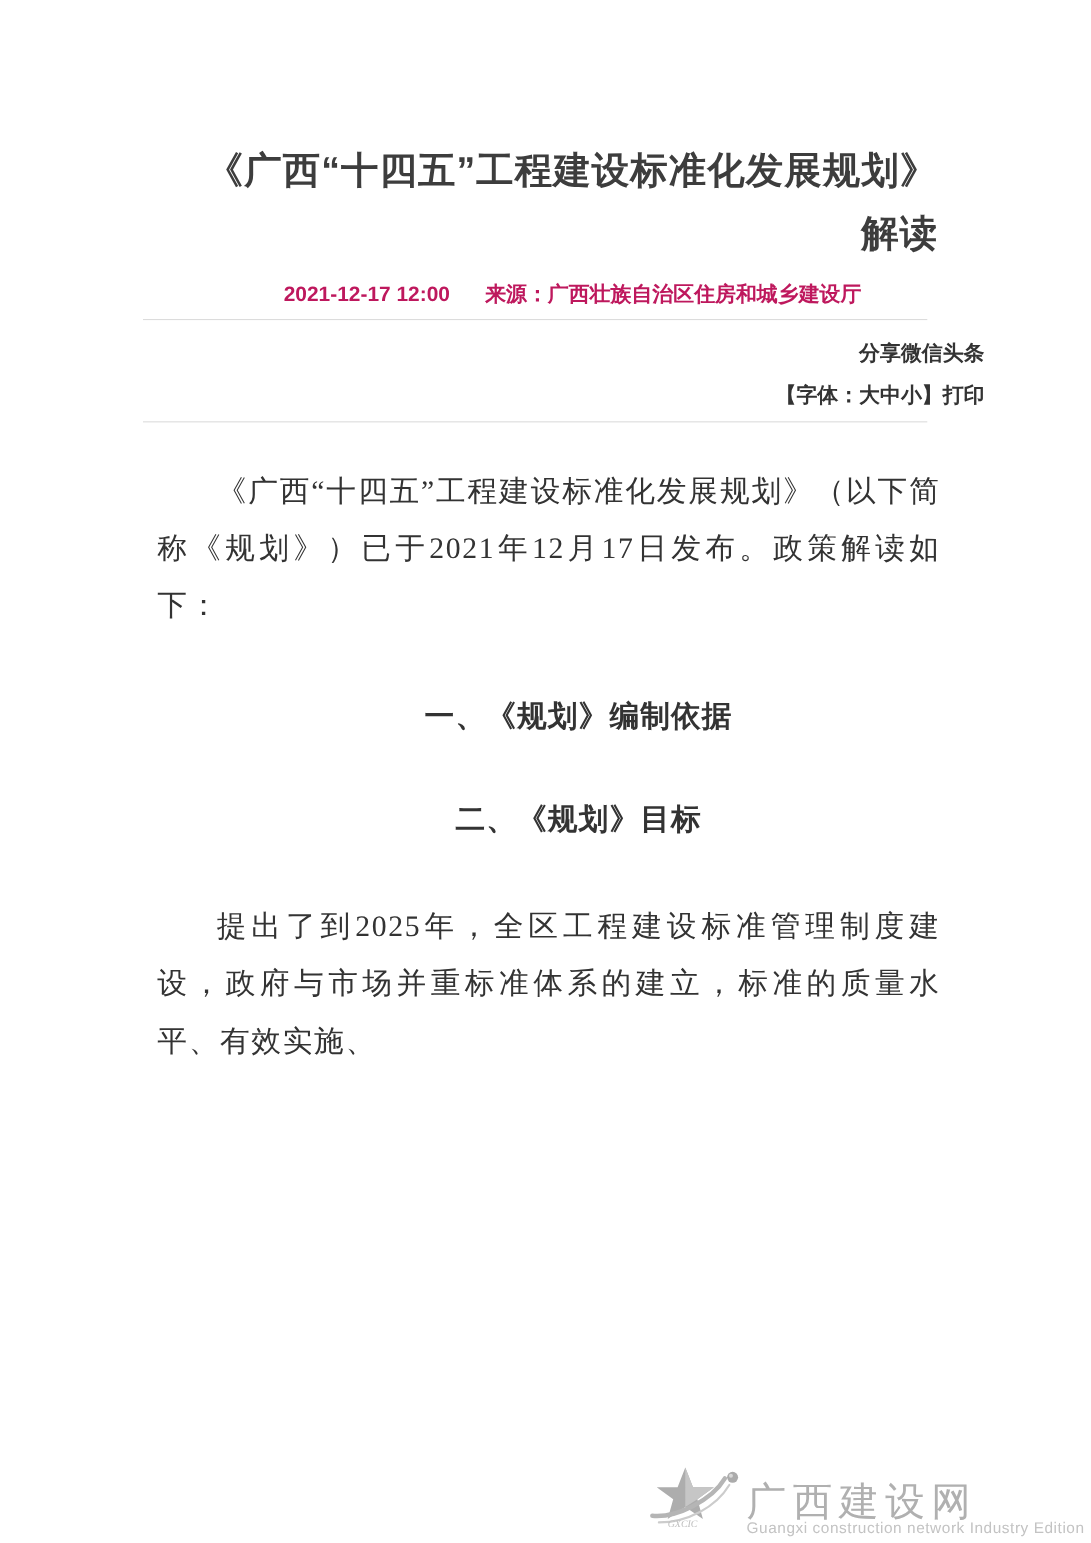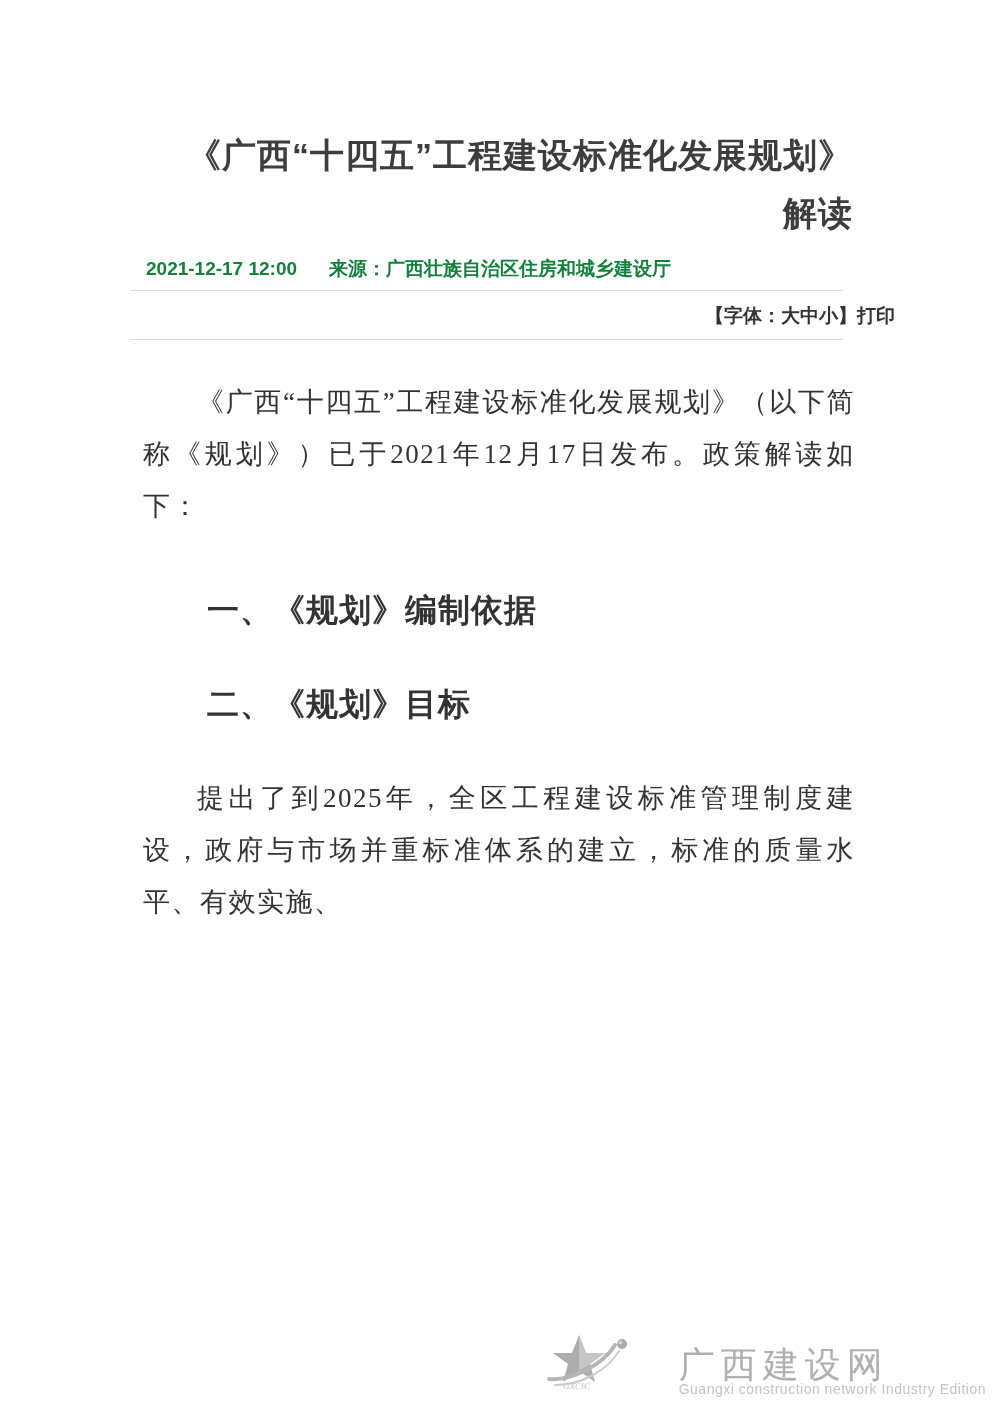--- a/index.html
+++ b/index.html
@@ -7,22 +7,23 @@
     width:992px;height:1403px;background:#ffffff;position:relative;
     font-family:"Liberation Sans",sans-serif;overflow:hidden;
   }
   .article{width:765px;margin-left:130px;padding-top:126px;}
   .title{
     margin:0;padding:0 42px;text-align:right;
     font-size:34px;line-height:58px;font-weight:bold;color:#3d3d3d;
     letter-spacing:1px;
   }
   .meta{
-    margin:14px 0 0 16px;font-size:19px;font-weight:bold;color:#15803d;
+    margin:14px 0 0 16px;font-size:19px;font-weight:bold;color:#be185d;
     line-height:26px;
+    text-align:center;
   }
   .meta .src{margin-left:32px;}
   .rule{
     border:none;border-top:1px solid #dcdcdc;height:0;
     width:713px;margin:8px 0 0 0;
   }
   .toolbar{
     text-align:right;font-size:19px;font-weight:bold;color:#333333;
   }
   .toolbar .row1{margin:18px 0 0 0;line-height:26px;}
@@ -31,27 +32,27 @@
   .content{
     width:712px;padding-left:13px;margin-top:14px;
     font-family:"Liberation Serif","DejaVu Serif",serif;
     color:#333333;
   }
   .content p{
     font-size:27px;line-height:52px;letter-spacing:1.5px;
     text-align:justify;text-indent:2em;margin:36px 0;
   }
   .content h3{
-    font-family:Liberation Sans, sans-serif;
-    font-size:32px;font-weight:bold;color:#333333;letter-spacing:1px;
-    text-indent:2em;margin:62px 0 52px 0;line-height:32px;
+    font-family:Liberation Mono, monospace;
+    font-size:27px;font-weight:bold;color:#333333;letter-spacing:1px;
+    text-indent:2em;margin:62px 0 52px 0;line-height:32px;text-align:center;
   }
   .watermark{
     position:absolute;right:6px;bottom:6px;
-    display:flex;align-items:flex-end;gap:44px;
+    display:flex;align-items:flex-end;
   }
   .wm-text{display:flex;flex-direction:column;align-items:flex-start;margin-left:2px;}
   .wm-name{
     font-family:"Liberation Serif","DejaVu Serif",serif;
     font-size:36px;color:#b0b0b0;letter-spacing:6px;line-height:30px;
   }
   .wm-tagline{
     font-size:14px;color:#c3c3c3;letter-spacing:0.5px;margin-top:1px;
   }
 </style>
@@ -62,20 +63,23 @@
 
   <h1 class="title">《广西“十四五”工程建设标准化发展规划》解读</h1>
 
   <div class="meta">
     <span>2021-12-17 12:00</span><span class="src"><b>来源：</b><b>广西壮族自治区住房和城乡建设厅</b></span>
   </div>
 
   <hr class="rule">
 
   <div class="toolbar">
+    <div class="row1">
+      <span>分享</span><span>微信</span><span>头条</span>
+    </div>
     <div class="row2">
       <span>【字体：</span><span>大</span><span>中</span><span>小</span><span>】</span><span>打印</span>
     </div>
   </div>
 
   <hr class="rule">
 
   <div class="content">
     <p>《广西“十四五”工程建设标准化发展规划》（以下简称《规划》）已于2021年12月17日发布。政策解读如下：</p>
     <h3>一、《规划》编制依据</h3>

